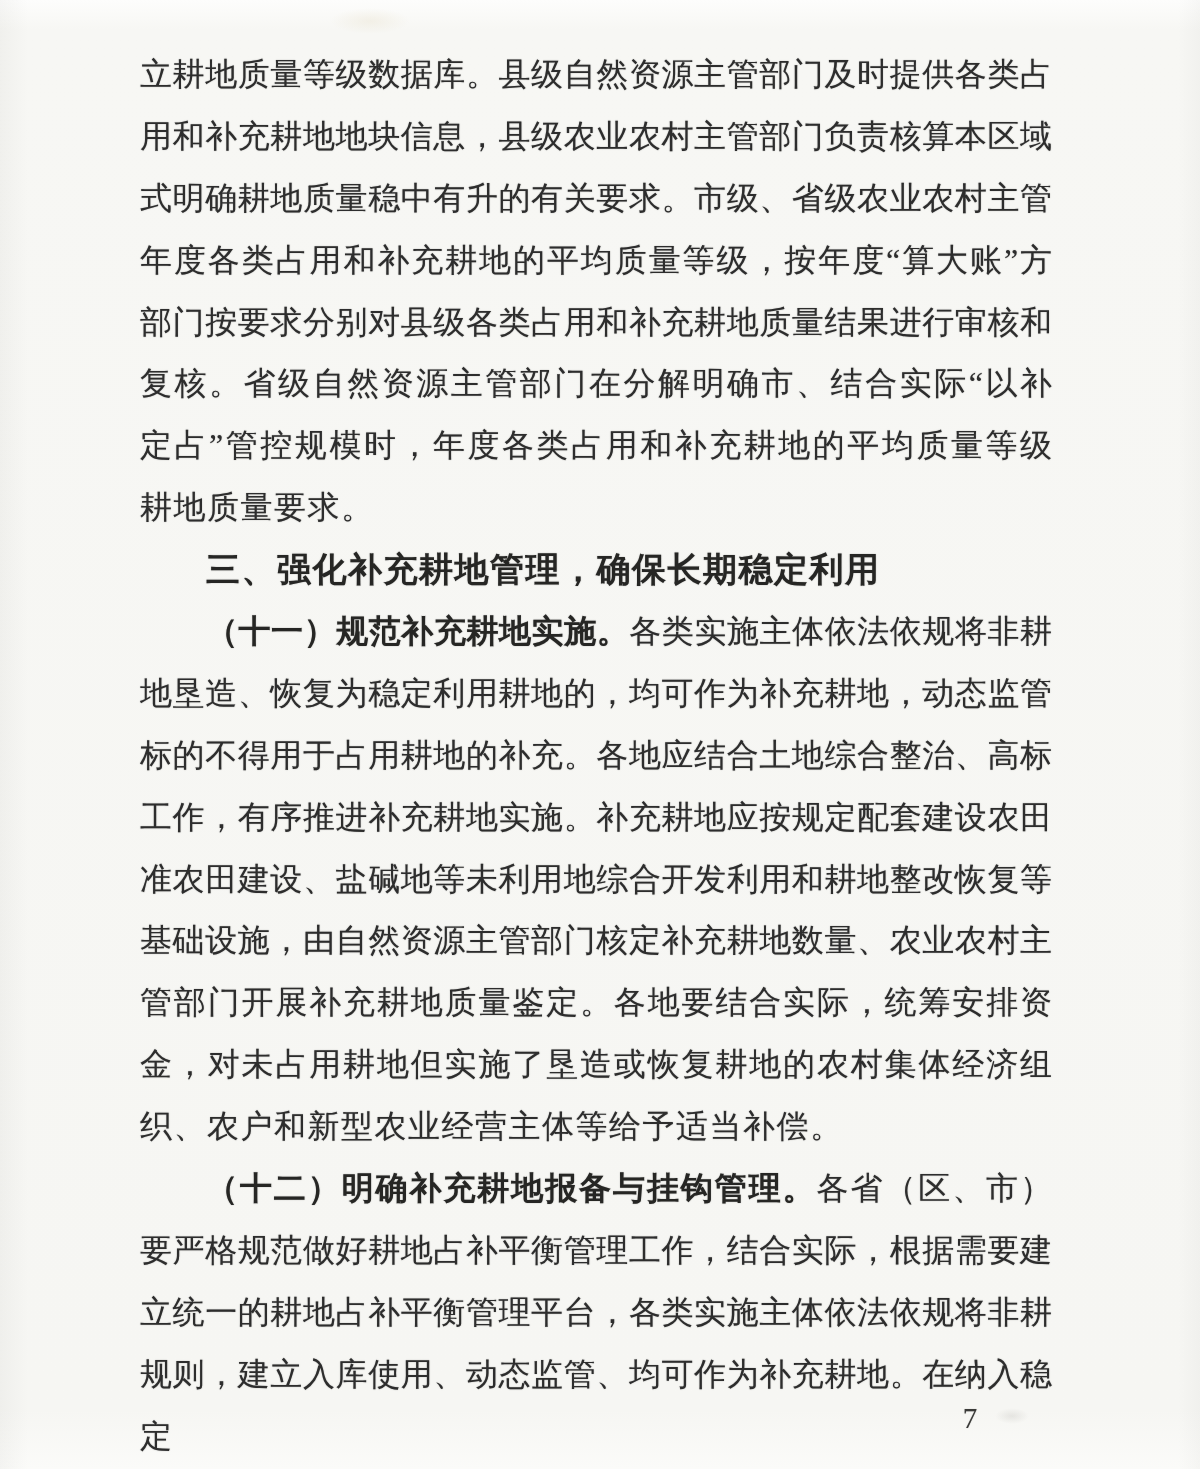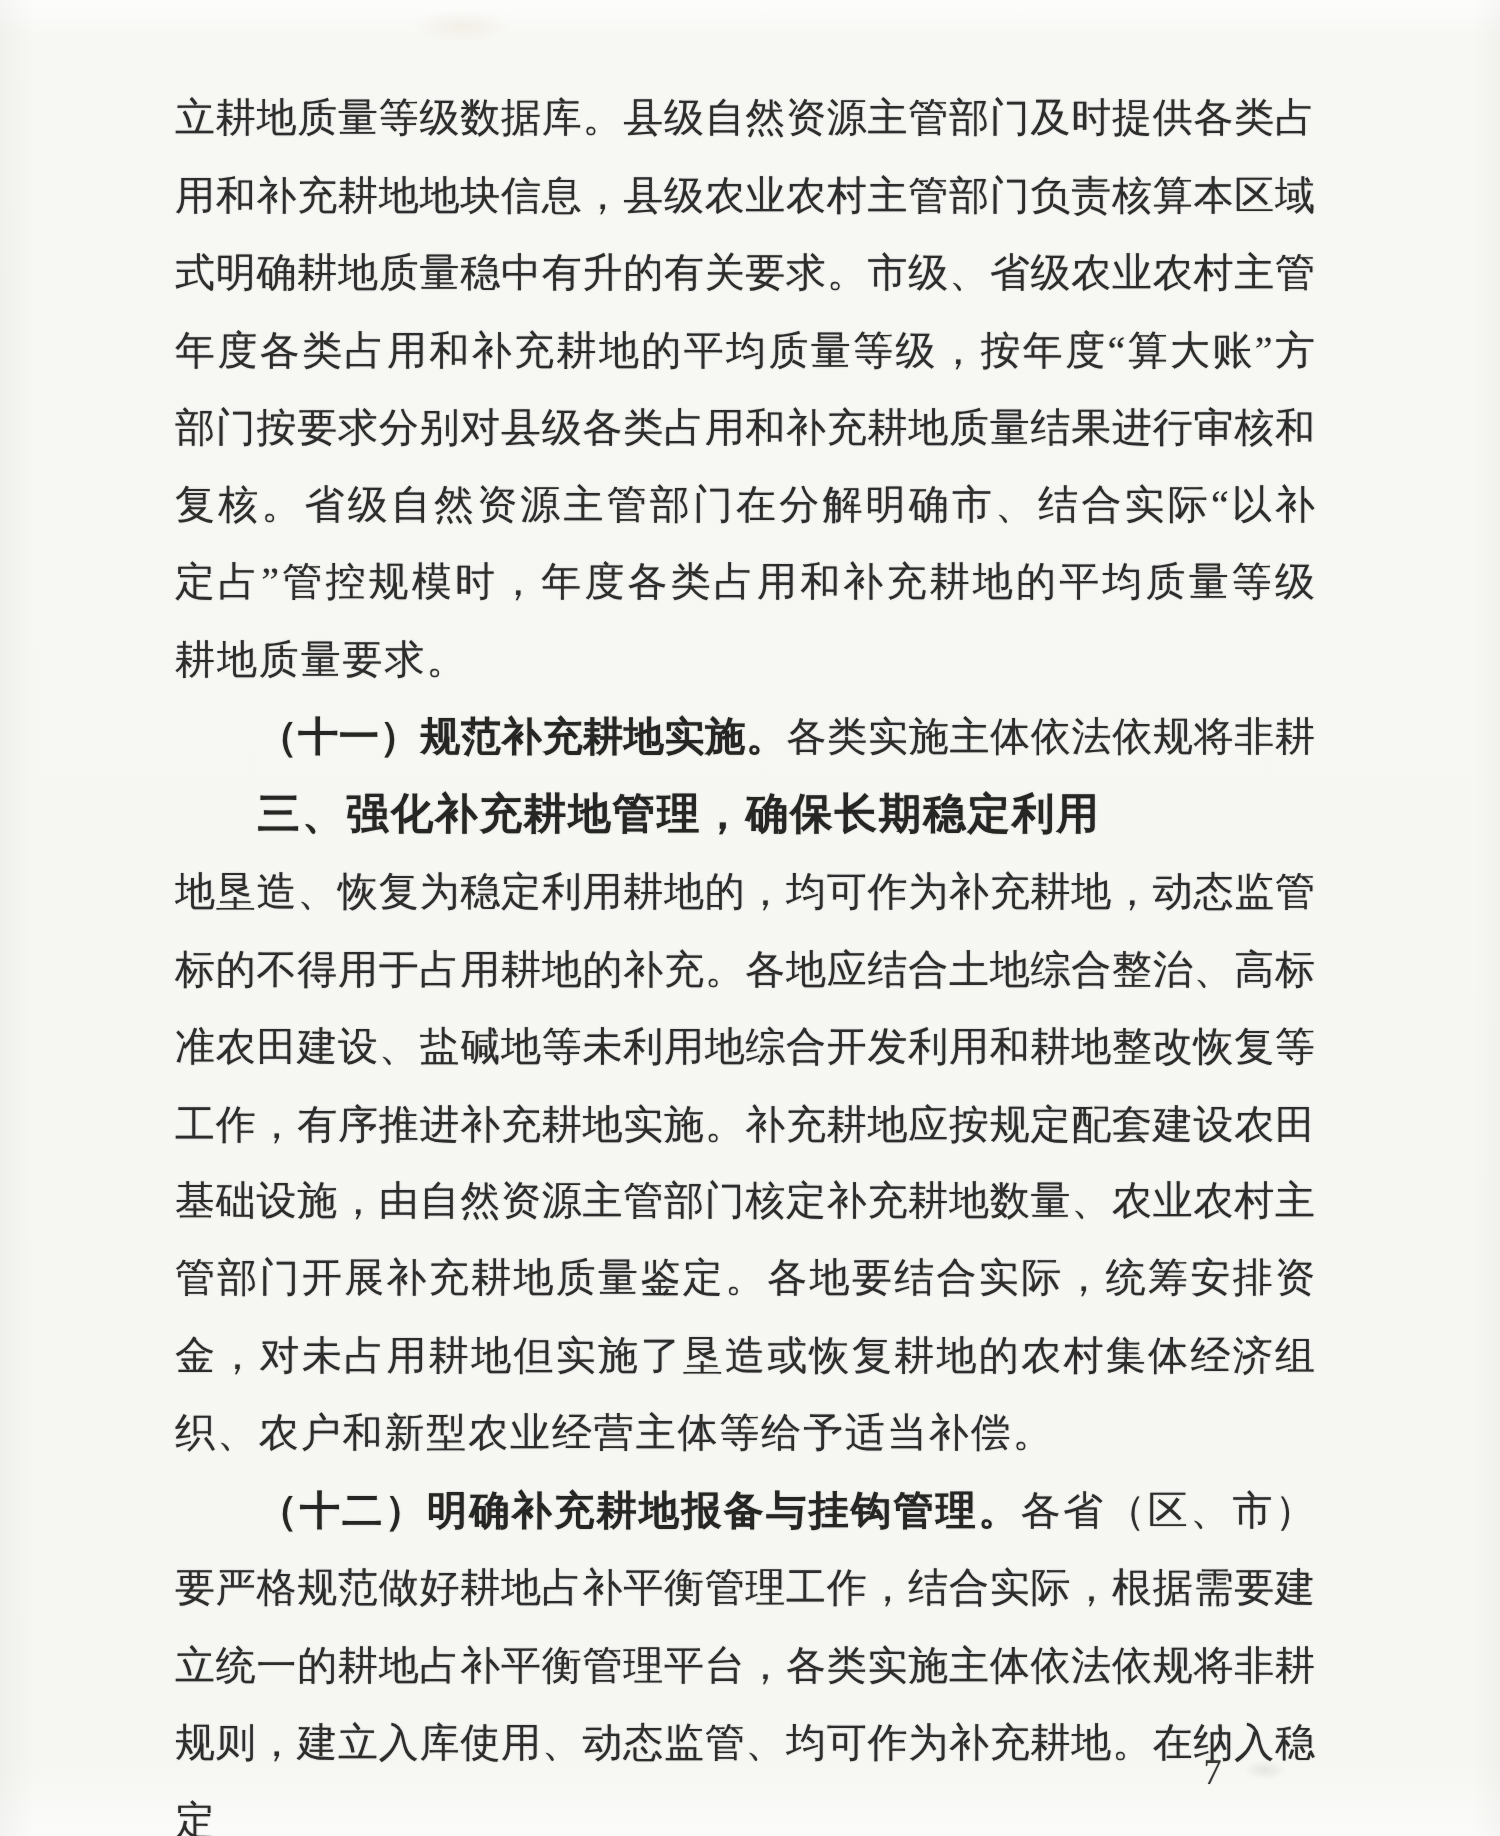--- a/index.html
+++ b/index.html
@@ -25,21 +25,21 @@
     position: absolute;
     inset: 0;
     background:
       linear-gradient(90deg, rgba(80,80,75,0.045) 0, rgba(80,80,75,0) 28px),
       linear-gradient(270deg, rgba(80,80,75,0.035) 0, rgba(80,80,75,0) 22px);
     pointer-events: none;
   }
   .text-block {
     position: absolute;
     left: 140px;
-    top: 64px;
+    top: 44px;
     width: 912px;
     color: #2d2d2d;
     font-size: 32px;
     text-shadow: 0 0 1.2px rgba(45,45,45,0.45);
   }
   .line {
     height: 61.9px;
     line-height: 61.9px;
     white-space: nowrap;
   }
@@ -112,26 +112,26 @@
   <div class="smudge-b"></div>
   <div class="text-block" id="text-block">
       <div class="line full"><span class="seg">立耕地质量等级数据库。县级自然资源主管部门及时提供各类占</span></div>
       <div class="line full"><span class="seg">用和补充耕地地块信息，县级农业农村主管部门负责核算本区域</span></div>
       <div class="line full"><span class="seg">式明确耕地质量稳中有升的有关要求。市级、省级农业农村主管</span></div>
       <div class="line full"><span class="seg">年度各类占用和补充耕地的平均质量等级，按年度“算大账”方</span></div>
       <div class="line full"><span class="seg">部门按要求分别对县级各类占用和补充耕地质量结果进行审核和</span></div>
       <div class="line full"><span class="seg">复核。省级自然资源主管部门在分解明确市、结合实际“以补</span></div>
       <div class="line full"><span class="seg">定占”管控规模时，年度各类占用和补充耕地的平均质量等级</span></div>
       <div class="line short"><span class="seg">耕地质量要求。</span></div>
+      <div class="line heading"><span class="seg bold">三、强化补充耕地管理，确保长期稳定利用</span></div>
       <div class="line full-indent"><span class="seg bold">（十一）规范补充耕地实施。</span><span class="seg">各类实施主体依法依规将非耕</span></div>
-      <div class="line heading"><span class="seg bold">三、强化补充耕地管理，确保长期稳定利用</span></div>
       <div class="line full"><span class="seg">地垦造、恢复为稳定利用耕地的，均可作为补充耕地，动态监管</span></div>
       <div class="line full"><span class="seg">标的不得用于占用耕地的补充。各地应结合土地综合整治、高标</span></div>
+      <div class="line full"><span class="seg">工作，有序推进补充耕地实施。补充耕地应按规定配套建设农田</span></div>
       <div class="line full"><span class="seg">准农田建设、盐碱地等未利用地综合开发利用和耕地整改恢复等</span></div>
-      <div class="line full"><span class="seg">工作，有序推进补充耕地实施。补充耕地应按规定配套建设农田</span></div>
       <div class="line full"><span class="seg">基础设施，由自然资源主管部门核定补充耕地数量、农业农村主</span></div>
       <div class="line full"><span class="seg">管部门开展补充耕地质量鉴定。各地要结合实际，统筹安排资</span></div>
       <div class="line full"><span class="seg">金，对未占用耕地但实施了垦造或恢复耕地的农村集体经济组</span></div>
       <div class="line short"><span class="seg">织、农户和新型农业经营主体等给予适当补偿。</span></div>
       <div class="line full-indent"><span class="seg bold">（十二）明确补充耕地报备与挂钩管理。</span><span class="seg">各省（区、市）</span></div>
       <div class="line full"><span class="seg">要严格规范做好耕地占补平衡管理工作，结合实际，根据需要建</span></div>
       <div class="line full"><span class="seg">立统一的耕地占补平衡管理平台，各类实施主体依法依规将非耕</span></div>
       <div class="line full"><span class="seg">规则，建立入库使用、动态监管、均可作为补充耕地。在纳入稳定</span></div>
     </div>
   <div class="page-number">7</div>

